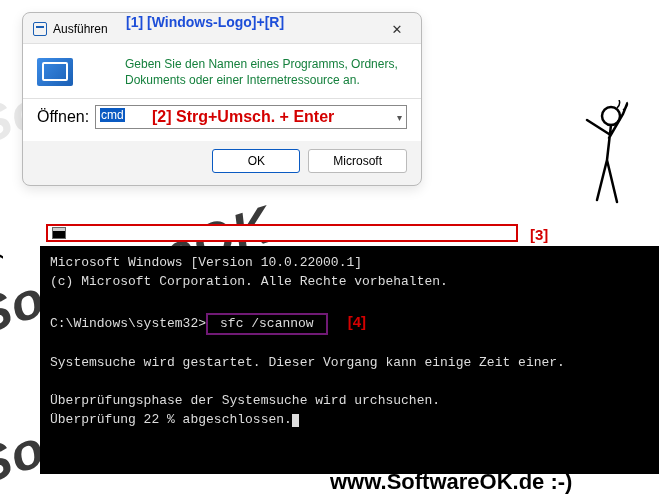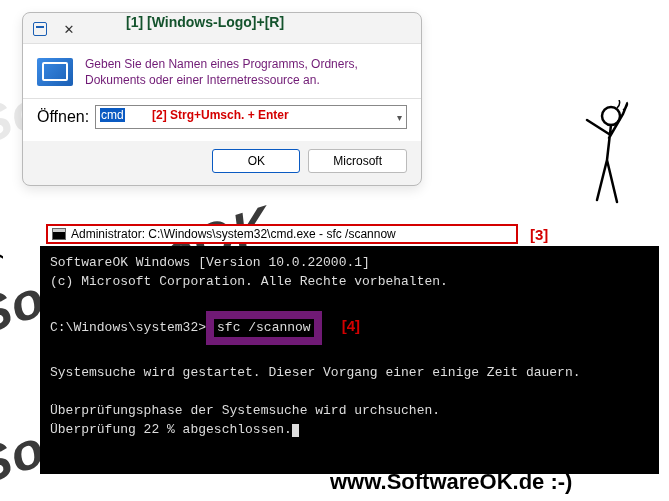--- a/index.html
+++ b/index.html
@@ -118,22 +118,23 @@
     }
     .run-icon::before {
       content:"";
       position:absolute;
       inset:4px 5px 5px 5px;
       border:2.5px solid #fff;
       border-radius:2px;
     }
     .dialog-text {
       font-size: 12px;
-      color: #701a75;
+      color: #15803d;
       line-height: 1.35;
+      margin-left: 40px;
     }
     .open-row {
       background: #fff;
       padding: 6px 14px 12px 14px;
       display: flex;
       align-items: center;
       gap: 10px;
     }
     .open-label { font-size: 16px; width: 48px; }
     .open-input {
@@ -156,33 +157,33 @@
     }
     .input-selected {
       background: #0a5ac2;
       color: #fff;
       padding: 0 1px;
     }
     .annot1 {
       position: absolute;
       top: 14px;
       left: 126px;
-      color: #14532d;
+      color: #1d4ed8;
       font-weight: bold;
       font-size: 14px;
       z-index: 20;
       white-space: nowrap;
     }
     .annot2 {
       position: absolute;
       top: 108px;
       left: 152px;
       color: #d40000;
       font-weight: bold;
-      font-size: 12px;
+      font-size: 16px;
       z-index: 20;
       white-space: nowrap;
     }
     .button-row {
       padding: 8px 14px 12px 14px;
       display: flex;
       justify-content: flex-end;
       gap: 8px;
     }
     .btn {
@@ -249,23 +250,23 @@
       left: 0; right: 0; bottom: 0;
       background: #000;
       color: #ddd;
       font-family: Consolas, "Courier New", monospace;
       font-size: 13px;
       padding: 8px 10px;
       line-height: 1.45;
       white-space: pre-wrap;
     }
     .cmd-box {
-      border: 8px solid #701a75;
+      border: 2px solid #701a75;
       display: inline-block;
-      padding: 0 3px;
+      padding: 0 12px;
     }
     .annot4 {
       color: #d40000;
       font-weight: bold;
       margin-left: 20px;
       font-family: "Segoe UI", sans-serif;
       font-size: 15px;
     }
     .cursor-blk {
       display: inline-block;
@@ -289,20 +290,21 @@
     <circle cx="38" cy="16" r="9" fill="none" stroke="#000" stroke-width="2.5"></circle>
     <path d="M38 25 L34 60 M34 60 L24 100 M34 60 L44 102 M36 34 L14 20 M36 38 L50 14 L54 4" fill="none" stroke="#000" stroke-width="2.5" stroke-linecap="round"></path>
     <path d="M44 8 Q48 4 46 0" fill="none" stroke="#000" stroke-width="1.5"></path>
     <path d="M50 10 Q55 7 54 2" fill="none" stroke="#000" stroke-width="1.5"></path>
   </svg>
 </div>
 
 <div class="run-dialog">
   <div class="titlebar">
     <div class="titlebar-icon"></div>
+    <div class="titlebar-title">Ausführen</div>
     <div class="titlebar-close">✕</div>
   </div>
   <div class="dialog-body">
     <div class="run-icon"></div>
     <div class="dialog-text">Geben Sie den Namen eines Programms, Ordners, Dokuments oder einer Internetressource an.</div>
   </div>
   <div class="open-row">
     <div class="open-label">Öffnen:</div>
     <div class="combo-wrap">
       <div class="open-input"><span class="input-selected">cmd</span></div>
@@ -314,25 +316,24 @@
     <button class="btn">Microsoft</button>
   </div>
 </div>
 
 <div class="annot1">[1] [Windows-Logo]+[R]</div>
 <div class="annot2">[2] Strg+Umsch. + Enter</div>
 
 <div class="terminal-frame">
   <div class="term-title">
     <div class="term-title-icon"></div>
-    <span>Administrator: C:\Windows\system32\cmd.exe - sfc  /scannow</span>
   </div>
   <div class="annot3">[3]</div>
-  <div class="terminal"><span>SoftwareOK Windows [Version 10.0.22000.1]</span>
+  <div class="terminal"><span>Microsoft Windows [Version 10.0.22000.1]</span>
 <span>(c) Microsoft Corporation. Alle Rechte vorbehalten.</span>
 
 <span>C:\Windows\system32&gt;</span><span class="cmd-box">sfc /scannow</span><span class="annot4">[4]</span>
 
-<span>Systemsuche wird gestartet. Dieser Vorgang einer einige Zeit dauern.</span>
+<span>Systemsuche wird gestartet. Dieser Vorgang kann einige Zeit einer.</span>
 
 <span>Überprüfungsphase der Systemsuche wird urchsuchen.</span>
 <span>Überprüfung 22 % abgeschlossen.</span><span class="cursor-blk"></span></div>
 </div>
 
 </body></html>

